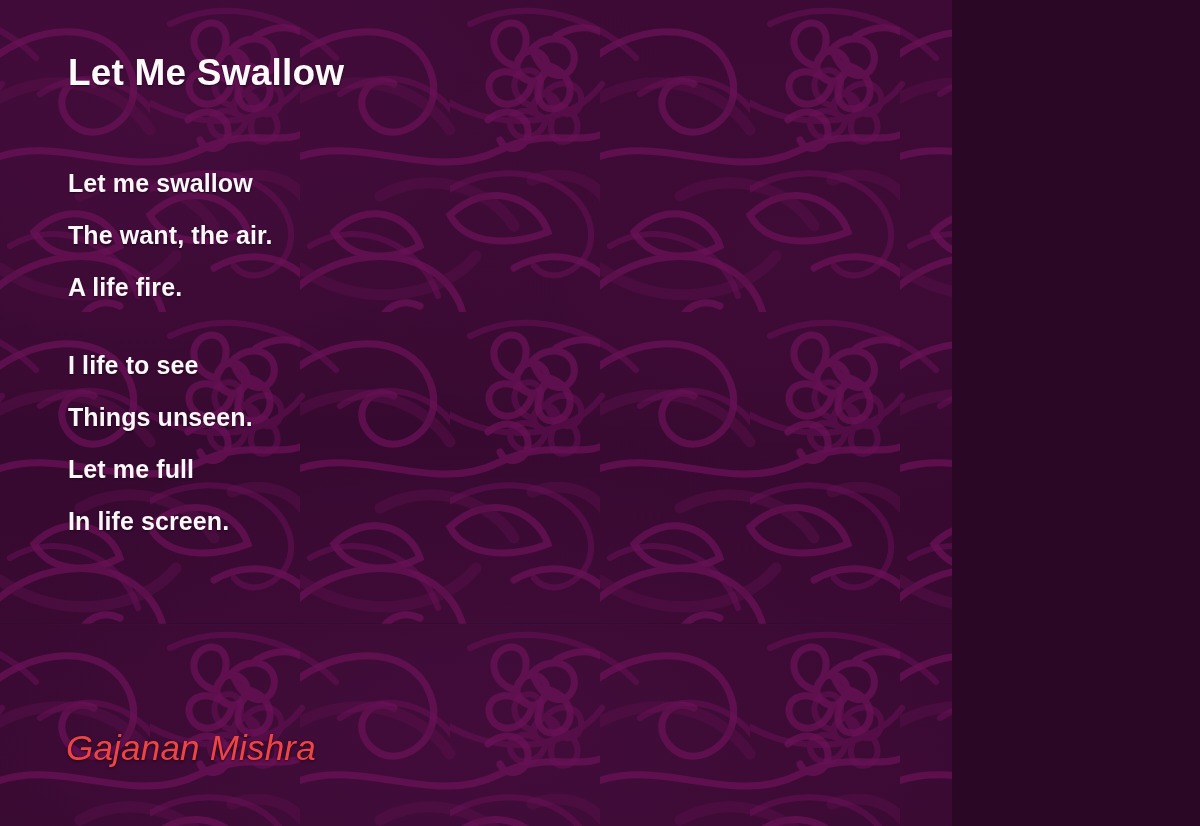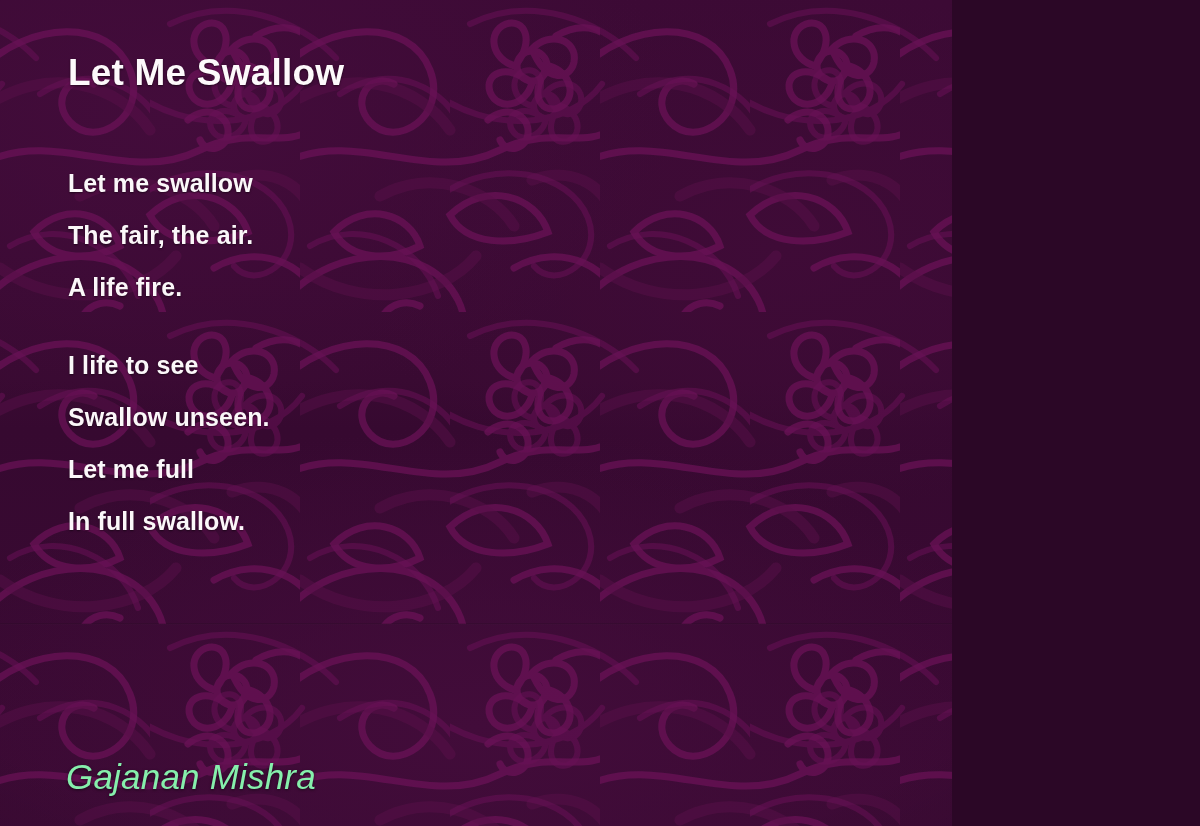--- a/index.html
+++ b/index.html
@@ -86,25 +86,25 @@
     color: #fbf7f9;
     line-height: 52px;
     letter-spacing: 0.1px;
     white-space: pre;
     text-shadow: 0 1px 2px rgba(0,0,0,0.5);
   }
 
   #poem-author {
     position: absolute;
     left: 66px;
-    top: 757px;
+    top: 728px;
     font-size: 35px;
     font-style: italic;
     font-weight: normal;
-    color: #86efac;
+    color: #ef4444;
     letter-spacing: 0.2px;
     text-shadow: 0 1px 3px rgba(0,0,0,0.55);
     white-space: nowrap;
   }
 </style>
 </head>
 <body>
 
 <div id="poem-card">
 
@@ -173,29 +173,29 @@
   <div class="bg-layer bg-vignette"></div>
 
   <div id="content">
 
     <div id="poem-title">Let Me Swallow</div>
 
     <div id="poem-body">
 
       <div class="stanza">
         <div class="poem-line">Let me swallow</div>
-        <div class="poem-line">The fair, the air.</div>
+        <div class="poem-line">The want, the air.</div>
         <div class="poem-line">A life fire.</div>
       </div>
 
       <div class="stanza">
         <div class="poem-line">I life to see</div>
-        <div class="poem-line">Swallow unseen.</div>
+        <div class="poem-line">Things unseen.</div>
         <div class="poem-line">Let me full</div>
-        <div class="poem-line">In full swallow.</div>
+        <div class="poem-line">In life screen.</div>
       </div>
 
     </div>
 
     <div id="poem-author">Gajanan Mishra</div>
 
   </div>
 </div>
 
 </body></html>

